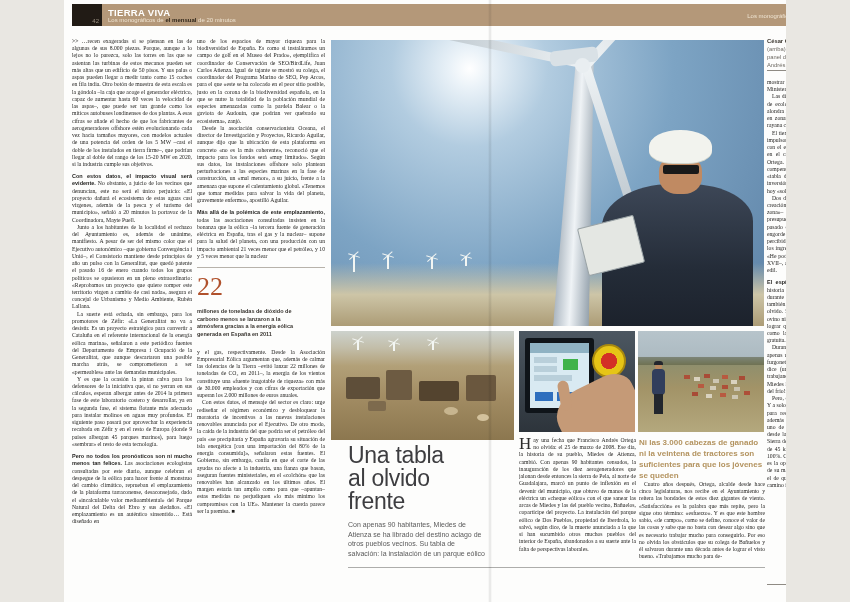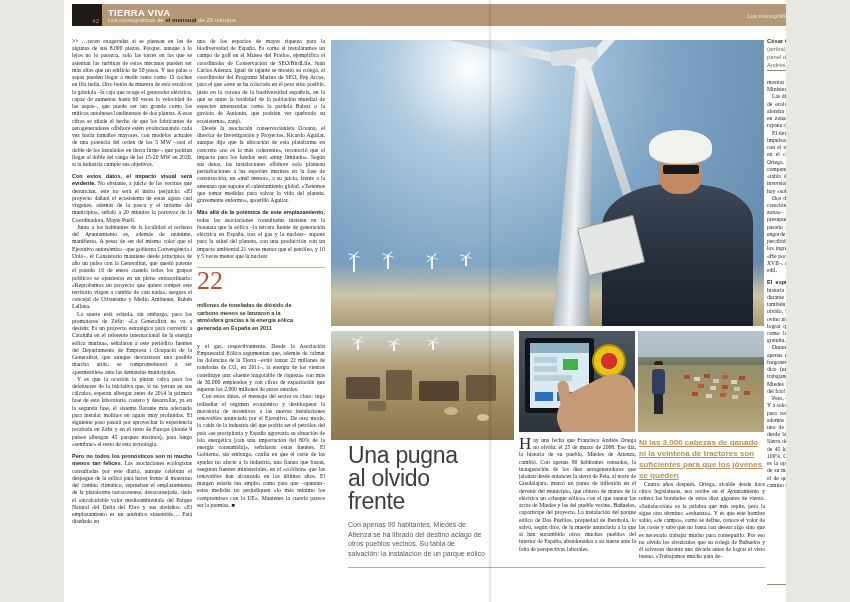--- a/index.html
+++ b/index.html
@@ -13,21 +13,21 @@
   .kicker{font:bold 9.5px "Liberation Sans",sans-serif;color:#ffffff;letter-spacing:.3px;}
   .kicker-sub{font:6px "Liberation Sans",sans-serif;color:#efe4d2;}
   .kicker-sub b{color:#32281c;}
   
   .col{position:absolute;top:38px;font-size:5.7px;line-height:1.27;text-align:justify;color:#1f1e1c;
        overflow:hidden;height:557px;}
   .col p{margin:0;}
   .col p.ind{text-indent:5px;}
   .col p.lede{margin-top:5px;}
   .col p.lede b{font-family:"Liberation Sans",sans-serif;font-size:5.5px;}
-  .stat{border-top:1px solid #b7b2aa;margin:7px 0 6px;padding-top:0;}
+  .stat{border-top:1px solid #b7b2aa;margin:7px 0 6px;padding-top:6px;}
   .stat .num{font-family:"Liberation Serif",serif;font-size:26px;line-height:1;color:#b0512c;}
   .stat .cap{font:bold 5.5px "Liberation Sans",sans-serif;color:#393530;line-height:1.4;
              margin:8px 0 10px;width:104px;text-align:left;}
   
   .ph{position:absolute;overflow:hidden;background:#888;}
   
   .ph-main{background:radial-gradient(circle at 32% 10%,#ffffff 0%,#eaf2f8 5%,#b2cce0 20%,#7da4c4 52%,#5d82a6 100%);}
   .ph-main .ground{position:absolute;left:0;bottom:0;width:100%;height:22%;
        background:linear-gradient(180deg,rgba(209,203,176,0) 0%,#cdc5a7 50%,#ac9c76 100%);}
   .tower{position:absolute;left:53%;bottom:-2%;width:36px;height:98%;
@@ -88,21 +88,21 @@
   .feat-title{position:absolute;left:284px;top:444px;width:160px;
        font-family:"Liberation Sans",sans-serif;font-weight:400;color:#3d3d40;
        font-size:23px;line-height:23px;letter-spacing:-.3px;}
   .standfirst{position:absolute;left:284px;top:520px;width:140px;
        font:7px "Liberation Sans",sans-serif;color:#5a5a5a;line-height:9.6px;}
   .fcol{position:absolute;top:437px;height:128px;overflow:hidden;font-size:5.7px;line-height:1.27;
        text-align:justify;color:#1f1e1c;}
   .fcol p{margin:0;}
   .dropcap{float:left;font-size:17px;line-height:14px;padding-right:2px;color:#2c2c2c;}
   .pullquote{font:bold 8px "Liberation Sans",sans-serif;color:#b3935f;line-height:11px;
-       text-align:left;margin:0 0 7px;text-decoration:underline;}
+       text-align:left;margin:0 0 7px;}
   .rule{position:absolute;background:#adadab;height:1px;}
   
   .sb-cap{position:absolute;left:703px;top:37px;width:142px;
        font:5.8px "Liberation Sans",sans-serif;color:#6e6a63;line-height:1.4;text-align:left;}
   .sb-cap b{color:#3a352d;}
   .sb-body{position:absolute;left:703px;top:79px;width:142px;height:500px;overflow:hidden;
        font-size:5.7px;line-height:1.27;text-align:justify;color:#1f1e1c;}
   .sb-body p{margin:0;}
   .sb-body p.ind{text-indent:5px;}
   .sb-body p.lede{margin-top:5px;}
@@ -209,21 +209,21 @@
     <div class="houses"></div>
     <div class="man">
       <div class="head"></div>
       <div class="cap"></div>
       <div class="coat"></div>
       <div class="legs"></div>
     </div>
   </div>
 
   <div class="feat-title">
-    <div>Una pugna</div>
+    <div>Una tabla</div>
     <div>al olvido</div>
     <div>frente</div>
   </div>
   <div class="standfirst">Con apenas 90 habitantes, Miedes de Atienza se ha librado del destino aciago de otros pueblos vecinos. Su tabla de salvación: la instalación de un parque eólico</div>
 
   <div class="fcol" style="left:455px;width:117px;">
     <p><span class="dropcap">H</span><span>ay una fecha que Francisco Andrés Ortega no olvida: el 25 de marzo de 2008. Ese día, la historia de su pueblo, Miedes de Atienza, cambió. Con apenas 90 habitantes censados, la inauguración de los diez aerogeneradores que jalonan desde entonces la sierra de Pela, al norte de Guadalajara, marcó un punto de inflexión en el devenir del municipio, que obtuvo de manos de la eléctrica un «cheque eólico» con el que sanear las arcas de Miedes y las del pueblo vecino, Bañuelos, copartícipe del proyecto. La instalación del parque eólico de Dos Pueblos, propiedad de Iberdrola, lo salvó, según dice, de la muerte anunciada a la que sí han sucumbido otros muchos pueblos del interior de España, abandonados a su suerte ante la falta de perspectivas laborales.</span></p>
   </div>
   <div class="fcol" style="left:575px;width:126px;">
     <p class="pullquote">Ni las 3.000 cabezas de ganado ni la veintena de tractores son suficientes para que los jóvenes se queden</p>

